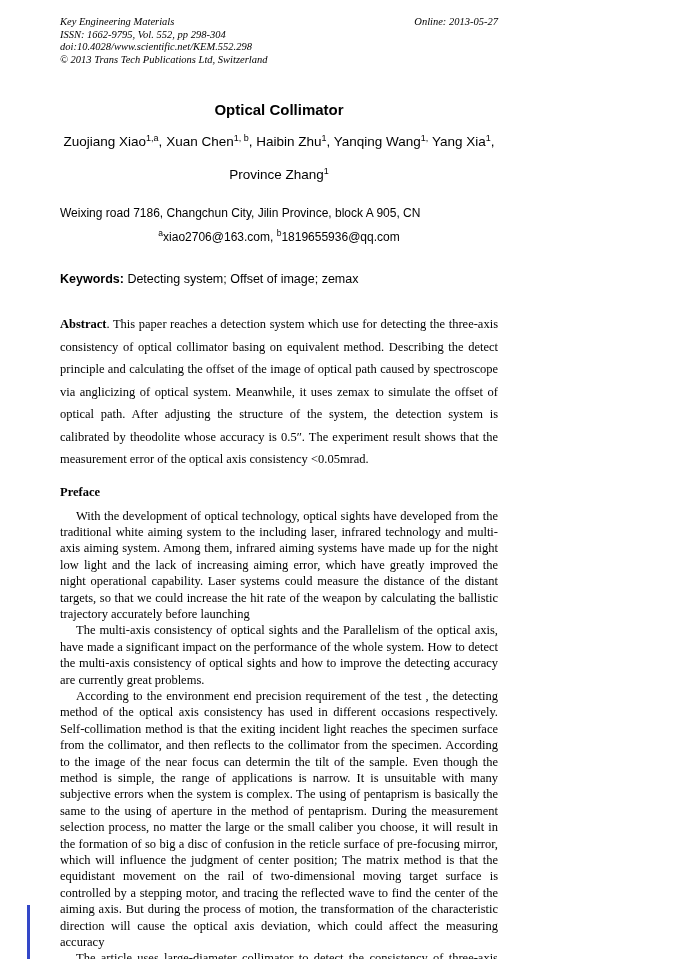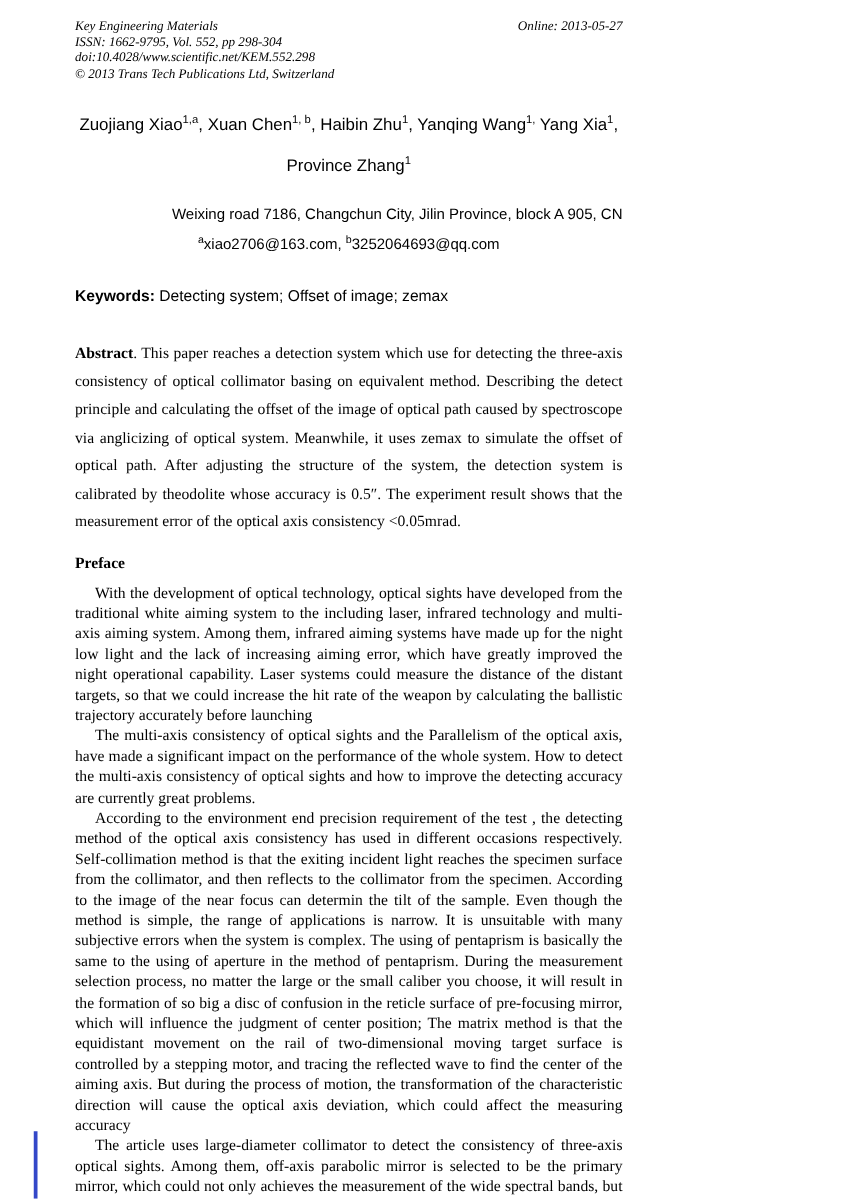--- a/index.html
+++ b/index.html
@@ -11,21 +11,21 @@
   .hdr-row{display:flex;justify-content:space-between;}
 
   
   h1{font-family:"Liberation Sans",sans-serif;font-weight:bold;font-size:15px;line-height:36px;text-align:center;margin:26px 0 6px 0;}
   h1 .tl{display:block;}
 
   
   .authors{font-family:"Liberation Sans",sans-serif;font-size:13.5px;text-align:center;margin:0 0 24px 0;}
   .authors sup{font-size:9px;line-height:0;}
 
-  .affil{font-family:"Liberation Sans",sans-serif;font-size:12px;text-align:right;margin:2px 0 10px 0;}
+  .affil{font-family:"Liberation Sans",sans-serif;font-size:12px;text-align:left;margin:2px 0 10px 0;}
   .emails{font-family:"Liberation Sans",sans-serif;font-size:12px;text-align:center;margin:0 0 28px 0;}
   .emails sup{font-size:8.5px;line-height:0;}
 
   .keywords{font-family:"Liberation Sans",sans-serif;font-size:12.5px;margin:0 0 27px 0;}
   .b{font-weight:bold;}
 
   .abstract{font-family:"Liberation Serif",serif;font-size:12.5px;line-height:22.5px;text-align:justify;margin:0 0 14px 0;}
 
   h2{font-family:"Liberation Serif",serif;font-weight:bold;font-size:12.5px;margin:6px 0 8px 0;}
   .body-p{font-family:"Liberation Serif",serif;font-size:12.5px;line-height:16.4px;text-align:justify;text-indent:16px;margin:0;}
@@ -41,30 +41,31 @@
     <div class="hdr-row">
       <span>Key Engineering Materials</span>
       <span>Online: 2013-05-27</span>
     </div>
     <div>ISSN: 1662-9795, Vol. 552, pp 298-304</div>
     <div>doi:10.4028/www.scientific.net/KEM.552.298</div>
     <div>© 2013 Trans Tech Publications Ltd, Switzerland</div>
   </div>
 
   <h1>
+      <span class="tl">Optical Collimator</span>
     </h1>
 
   <div class="authors">
     <div><span>Zuojiang Xiao</span><sup>1,a</sup><span>, </span><span>Xuan Chen</span><sup>1, b</sup><span>, </span><span>Haibin Zhu</span><sup>1</sup><span>, </span><span>Yanqing Wang</span><sup>1,</sup><span> </span><span>Yang Xia</span><sup>1</sup><span>,</span></div>
     <div style="margin-top:18px;"><span>Province Zhang</span><sup>1</sup></div>
   </div>
 
   <div class="affil">Weixing road 7186, Changchun City, Jilin Province, block A 905, CN</div>
 
-  <div class="emails"><sup>a</sup><span>xiao2706@163.com</span><span>, </span><sup>b</sup><span>3252064693@qq.com</span></div>
+  <div class="emails"><sup>a</sup><span>xiao2706@163.com</span><span>, </span><sup>b</sup><span>1819655936@qq.com</span></div>
 
   <div class="keywords"><span class="b">Keywords:</span><span> Detecting system; Offset of image; zemax</span></div>
 
   <p class="abstract"><span class="b">Abstract</span><span>. This paper reaches a detection system which use for detecting the three-axis consistency of optical collimator basing on equivalent method. Describing the detect principle and calculating the offset of the image of optical path caused by spectroscope via anglicizing of optical system. Meanwhile, it uses zemax to simulate the offset of optical path. After adjusting the structure of the system, the detection system is calibrated by theodolite whose accuracy is 0.5″. The experiment result shows that the measurement error of the optical axis consistency &lt;0.05mrad.</span></p>
 
   <h2>Preface</h2>
 
   <p class="body-p">With the development of optical technology, optical sights have developed from the traditional white aiming system to the including laser, infrared technology and multi-axis aiming system. Among them, infrared aiming systems have made up for the night low light and the lack of increasing aiming error, which have greatly improved the night operational capability. Laser systems could measure the distance of the distant targets, so that we could increase the hit rate of the weapon by calculating the ballistic trajectory accurately before launching</p>
   <p class="body-p">The multi-axis consistency of optical sights and the Parallelism of the optical axis, have made a significant impact on the performance of the whole system. How to detect the multi-axis consistency of optical sights and how to improve the detecting accuracy are currently great problems.</p>
   <p class="body-p">According to the environment end precision requirement of the test , the detecting method of the optical axis consistency has used in different occasions respectively. Self-collimation method is that the exiting incident light reaches the specimen surface from the collimator, and then reflects to the collimator from the specimen. According to the image of the near focus can determin the tilt of the sample. Even though the method is simple, the range of applications is narrow. It is unsuitable with many subjective errors when the system is complex. The using of pentaprism is basically the same to the using of aperture in the method of pentaprism. During the measurement selection process, no matter the large or the small caliber you choose, it will result in the formation of so big a disc of confusion in the reticle surface of pre-focusing mirror, which will influence the judgment of center position; The matrix method is that the equidistant movement on the rail of two-dimensional moving target surface is controlled by a stepping motor, and tracing the reflected wave to find the center of the aiming axis. But during the process of motion, the transformation of the characteristic direction will cause the optical axis deviation, which could affect the measuring accuracy</p>

